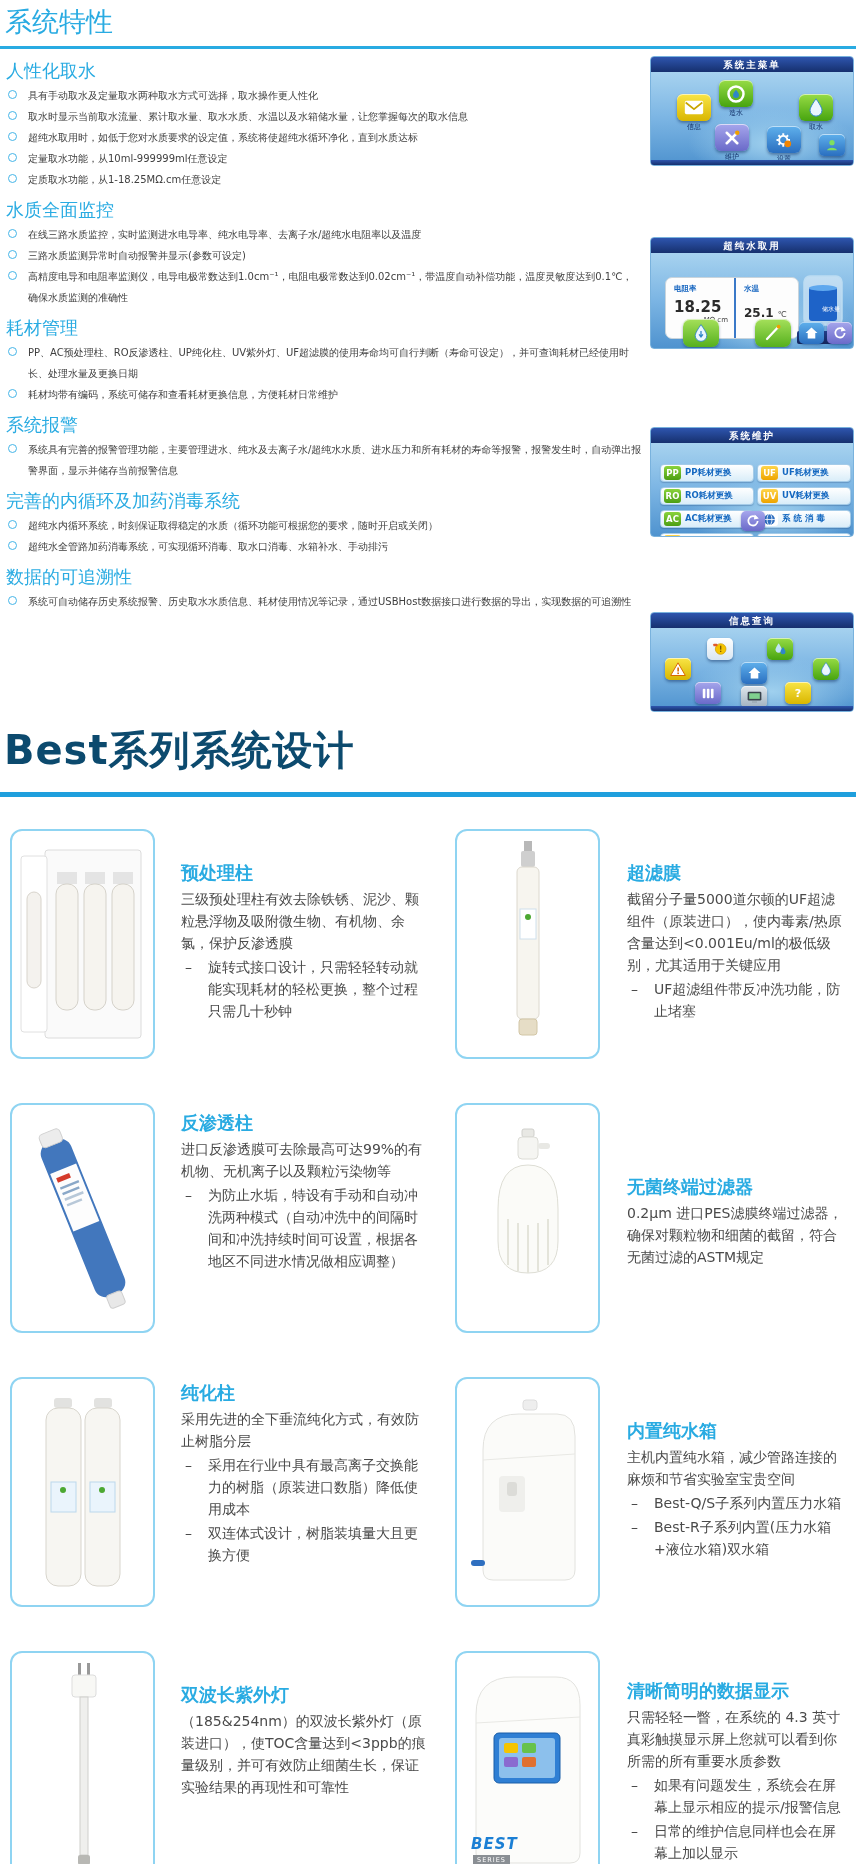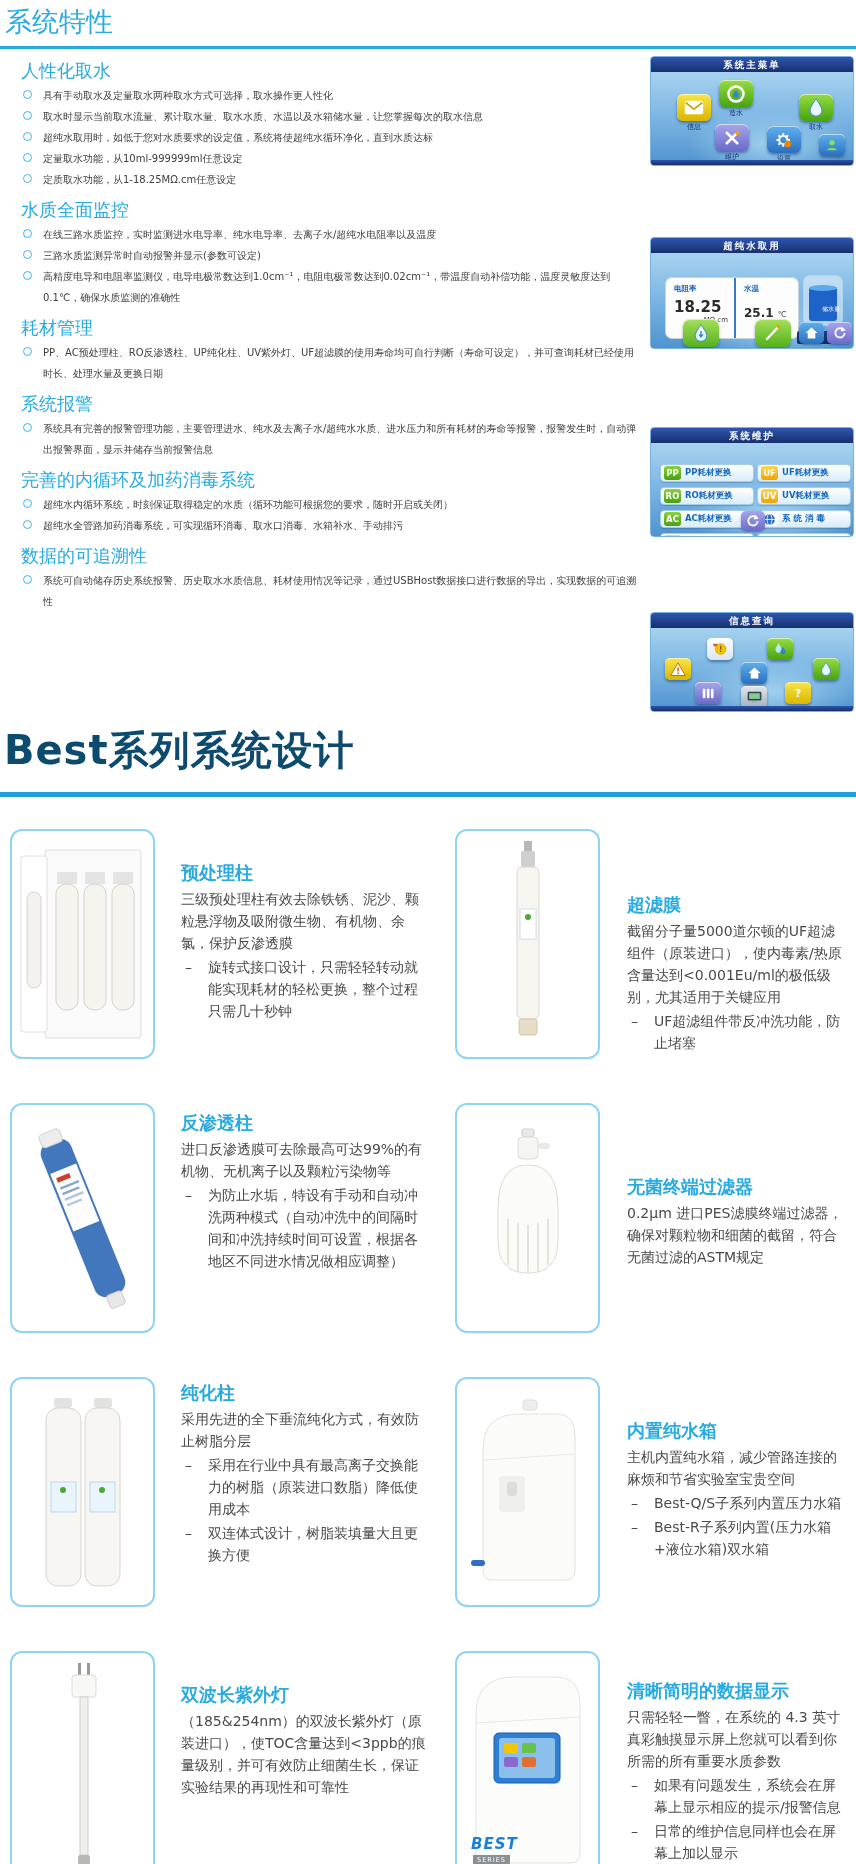--- a/index.html
+++ b/index.html
@@ -9,21 +9,21 @@
     color:#404040;
   }
   .page { width:856px; position:relative; }
 
   
   .sec1-title { font-size:27px; color:#29abe2; padding:4px 0 6px 5px; font-weight:500; }
   .rule1 { height:3px; background:#29abe2; }
 
   
   .features-wrap { position:relative; height:668px; padding-top:2px; }
-  .feat-col { width:642px; padding-left:21px; }
+  .feat-col { width:642px; padding-left:6px; }
   .feat-group h3 { font-size:18px; color:#29abe2; font-weight:500; margin:8px 0 2px; }
   .fi { position:relative; padding-left:22px; font-size:10px; line-height:21px; color:#404040; }
   .circ { position:absolute; left:2px; top:5px; width:9px; height:9px; border:1.5px solid #45b5e8; border-radius:50%; background:#fff; }
 
   
   .scr { position:absolute; right:2px; width:204px; border:1px solid #79b2dd; border-radius:4px; overflow:hidden;
          background:radial-gradient(ellipse 140px 60px at 60% 80%, #9fd0ee 0%, rgba(159,208,238,0) 60%),
                     linear-gradient(180deg,#b5dcf3 0%, #7db6e4 55%, #4f93cf 100%); }
   .scr-title { background:linear-gradient(180deg,#2e55ae 0%, #16306e 100%); color:#fff; font-size:9.5px; letter-spacing:2px;
                text-align:center; height:15px; line-height:15px; font-weight:bold; }
@@ -119,20 +119,21 @@
       <div class="feat-group">
         <h3>水质全面监控</h3>
         <div class="fi"><span class="circ"></span><span>在线三路水质监控，实时监测进水电导率、纯水电导率、去离子水/超纯水电阻率以及温度</span></div>
         <div class="fi"><span class="circ"></span><span>三路水质监测异常时自动报警并显示(参数可设定)</span></div>
         <div class="fi"><span class="circ"></span><span>高精度电导和电阻率监测仪，电导电极常数达到1.0cm⁻¹，电阻电极常数达到0.02cm⁻¹，带温度自动补偿功能，温度灵敏度达到0.1℃，确保水质监测的准确性</span></div>
       </div>
 
       <div class="feat-group">
         <h3>耗材管理</h3>
         <div class="fi"><span class="circ"></span><span>PP、AC预处理柱、RO反渗透柱、UP纯化柱、UV紫外灯、UF超滤膜的使用寿命均可自行判断（寿命可设定），并可查询耗材已经使用时长、处理水量及更换日期</span></div>
+        <div class="fi"><span class="circ"></span><span>耗材均带有编码，系统可储存和查看耗材更换信息，方便耗材日常维护</span></div>
       </div>
 
       <div class="feat-group">
         <h3>系统报警</h3>
         <div class="fi"><span class="circ"></span><span>系统具有完善的报警管理功能，主要管理进水、纯水及去离子水/超纯水水质、进水压力和所有耗材的寿命等报警，报警发生时，自动弹出报警界面，显示并储存当前报警信息</span></div>
       </div>
 
       <div class="feat-group">
         <h3>完善的内循环及加药消毒系统</h3>
         <div class="fi"><span class="circ"></span><span>超纯水内循环系统，时刻保证取得稳定的水质（循环功能可根据您的要求，随时开启或关闭）</span></div>
@@ -403,21 +404,21 @@
       <div class="pcard pcard-r">
         <svg width="70" height="210" viewBox="0 0 70 210">
           <rect x="31" y="2" width="8" height="10" fill="#b8b8b8"></rect>
           <rect x="28" y="12" width="14" height="16" rx="2" fill="#cfcfcf"></rect>
           <rect x="24" y="28" width="22" height="152" rx="5" fill="#f7f5ef" stroke="#dcd8ce"></rect>
           <rect x="27" y="70" width="16" height="30" fill="#fff" stroke="#cfe0ec"></rect>
           <circle cx="35" cy="78" r="3" fill="#4ca832"></circle>
           <rect x="26" y="180" width="18" height="16" rx="3" fill="#e6ddc6" stroke="#d2c6a6"></rect>
         </svg>
       </div>
-      <div class="ptext-r" style="margin-top:64px;">
+      <div class="ptext-r" style="margin-top:32px;">
         <div class="ptitle">超滤膜</div>
         <div class="pbody">截留分子量5000道尔顿的UF超滤组件（原装进口），使内毒素/热原含量达到&lt;0.001Eu/ml的极低级别，尤其适用于关键应用</div>
         <div class="pbullet">UF超滤组件带反冲洗功能，防止堵塞</div>
       </div>
     </div>
 
     <div class="prow">
       <div class="pcard">
         <svg width="130" height="210" viewBox="0 0 130 210">
           <g transform="rotate(-22 65 105)">

